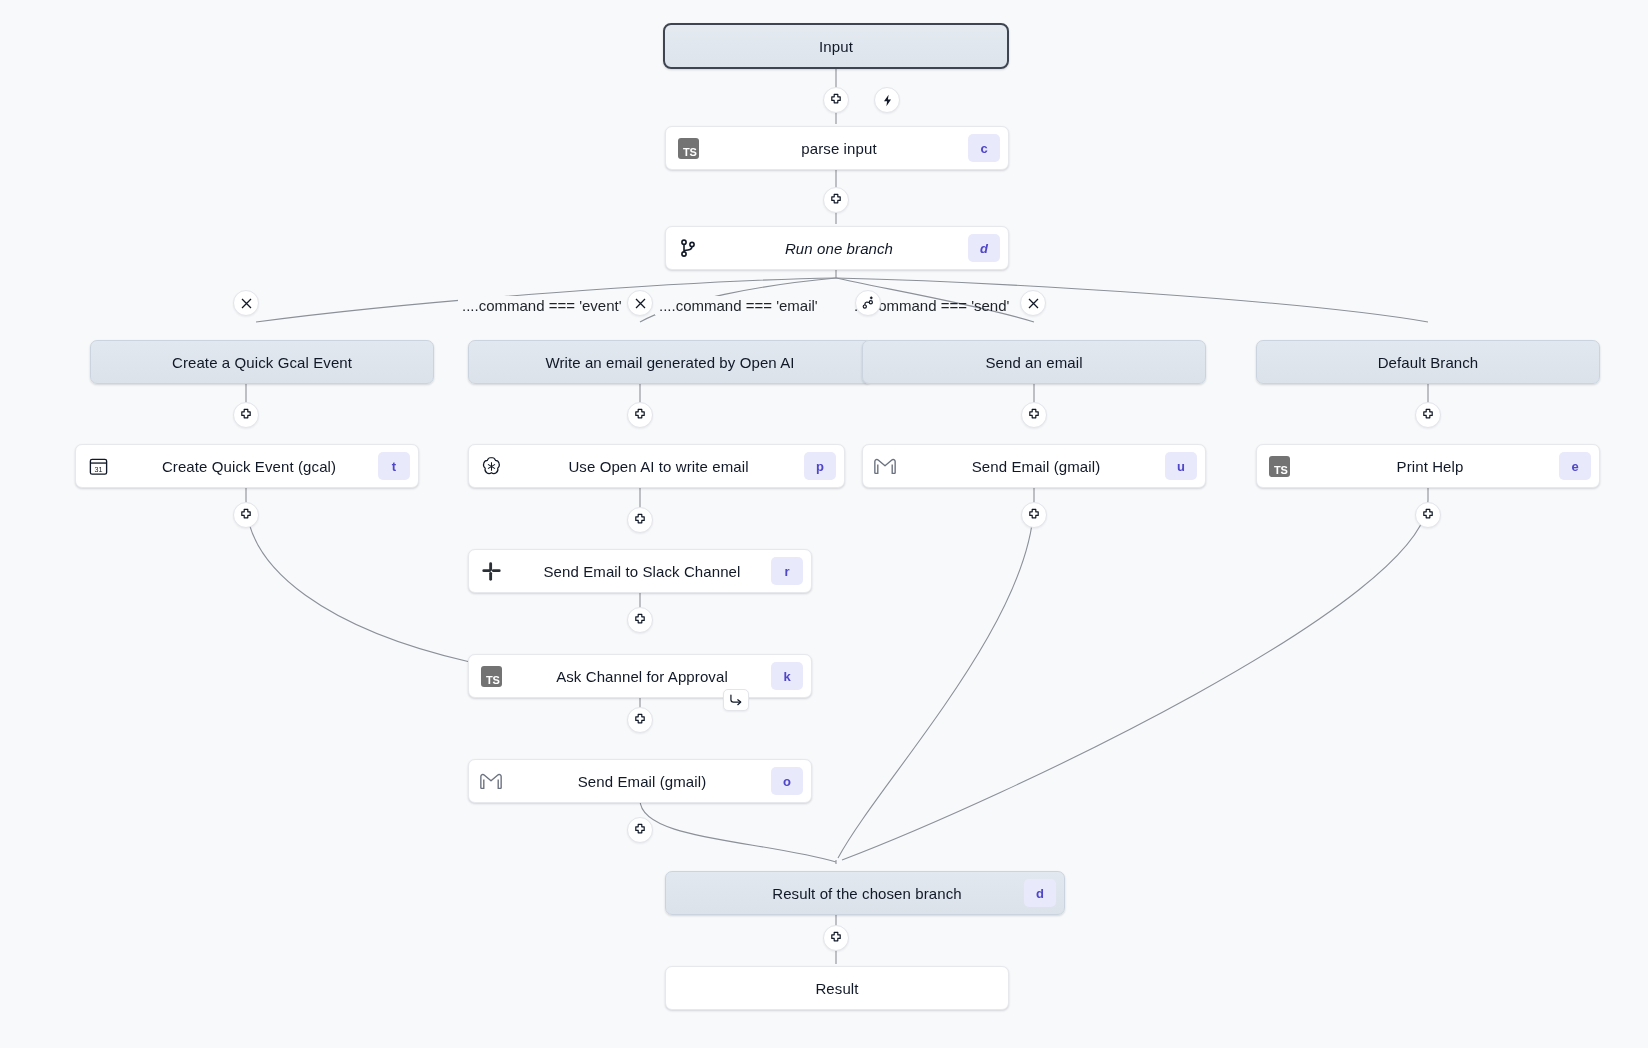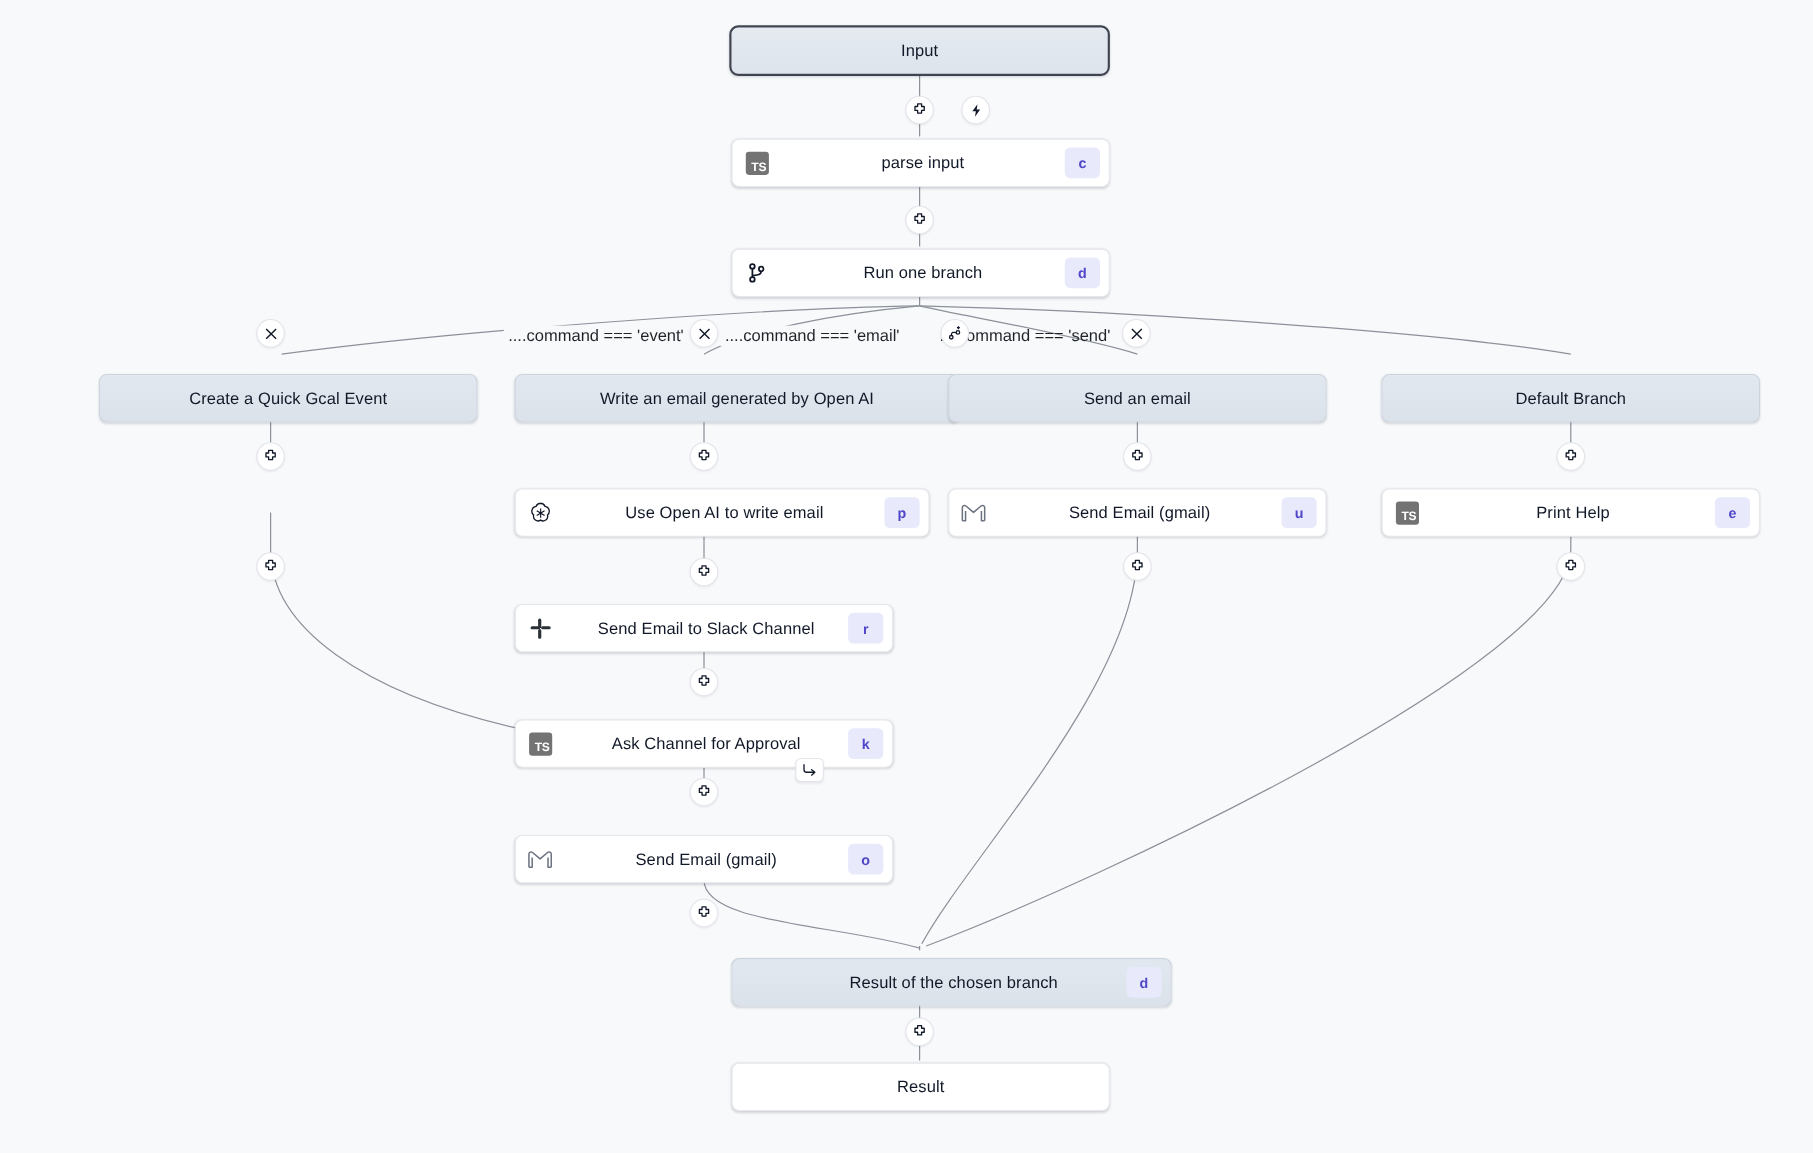--- a/index.html
+++ b/index.html
@@ -209,21 +209,21 @@
     <span class="title">parse input</span>
     <span class="keybadge">c</span>
   </div>
 
   <div class="handle" style="left:823px; top:187px;">
     <svg width="14" height="14" viewBox="0 0 14 14">
       <path d="M5.2 1.4h3.6v2.4h2.4v3.6H8.8v2.4H5.2V7.4H2.8V3.8h2.4z" fill="none" stroke="#111827" stroke-width="1.2" stroke-linejoin="round"></path>
     </svg>
   </div>
 
-  <div class="node white" style="left:665px; top:226px; width:344px;">
+  <div class="node white" style="left:665px; top:226px; width:344px;font-style:italic;">
     <span class="lefticon">
       <svg width="20" height="20" viewBox="0 0 20 20">
         <circle cx="6" cy="4.2" r="2.1" fill="none" stroke="#111827" stroke-width="1.6"></circle>
         <circle cx="6" cy="16" r="2.1" fill="none" stroke="#111827" stroke-width="1.6"></circle>
         <circle cx="14" cy="6.5" r="2.1" fill="none" stroke="#111827" stroke-width="1.6"></circle>
         <path d="M6 6.4v7.4" stroke="#111827" stroke-width="1.6" fill="none"></path>
         <path d="M14 8.6c0 3.2-3 3.4-8 3.9" stroke="#111827" stroke-width="1.6" fill="none"></path>
       </svg>
     </span>
     <span class="title">Run one branch</span>
@@ -301,20 +301,31 @@
     <svg width="14" height="14" viewBox="0 0 14 14">
       <path d="M5.2 1.4h3.6v2.4h2.4v3.6H8.8v2.4H5.2V7.4H2.8V3.8h2.4z" fill="none" stroke="#111827" stroke-width="1.2" stroke-linejoin="round"></path>
     </svg>
   </div>
   <div class="handle" style="left:1415px; top:402px;">
     <svg width="14" height="14" viewBox="0 0 14 14">
       <path d="M5.2 1.4h3.6v2.4h2.4v3.6H8.8v2.4H5.2V7.4H2.8V3.8h2.4z" fill="none" stroke="#111827" stroke-width="1.2" stroke-linejoin="round"></path>
     </svg>
   </div>
 
+  <div class="node white" style="left:75px; top:444px; width:344px;">
+    <span class="lefticon">
+      <svg width="21" height="21" viewBox="0 0 22 22">
+        <rect x="2.5" y="3.5" width="17" height="15.5" rx="1.8" fill="none" stroke="#111827" stroke-width="1.4"></rect>
+        <path d="M2.5 7.4h17" stroke="#111827" stroke-width="1.4"></path>
+        <text x="11" y="16.3" font-size="7.5" font-family="Liberation Sans, sans-serif" text-anchor="middle" fill="#111827">31</text>
+      </svg>
+    </span>
+    <span class="title">Create Quick Event (gcal)</span>
+    <span class="keybadge">t</span>
+  </div>
 
   <div class="node white" style="left:468px; top:444px; width:377px;">
     <span class="lefticon">
       <svg width="23" height="23" viewBox="0 0 24 24">
         <path d="M12 2.6c-2 0-3.7 1.2-4.4 3-1.9.2-3.4 1.6-3.8 3.4-.5 1.8.2 3.6 1.6 4.7-.5 1.8.1 3.7 1.6 4.8 1.5 1.1 3.4 1.1 4.9.1 1.5 1 3.5 1 5-.1 1.5-1.1 2.1-3 1.6-4.8 1.4-1.1 2-2.9 1.5-4.7-.4-1.8-2-3.2-3.8-3.4-.7-1.8-2.4-3-4.4-3z" fill="none" stroke="#111827" stroke-width="1.25"></path>
         <path d="M12 7.6v8.8M8.3 9.8l7.4 4.4M15.7 9.8l-7.4 4.4" fill="none" stroke="#111827" stroke-width="1.1"></path>
       </svg>
     </span>
     <span class="title">Use Open AI to write email</span>
     <span class="keybadge">p</span>

